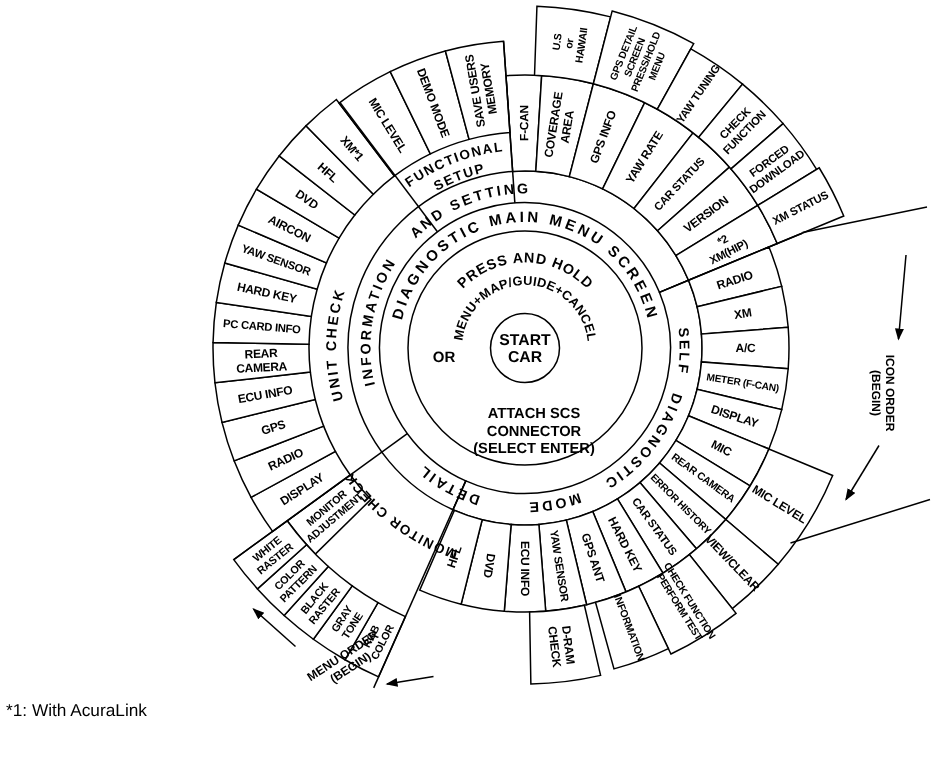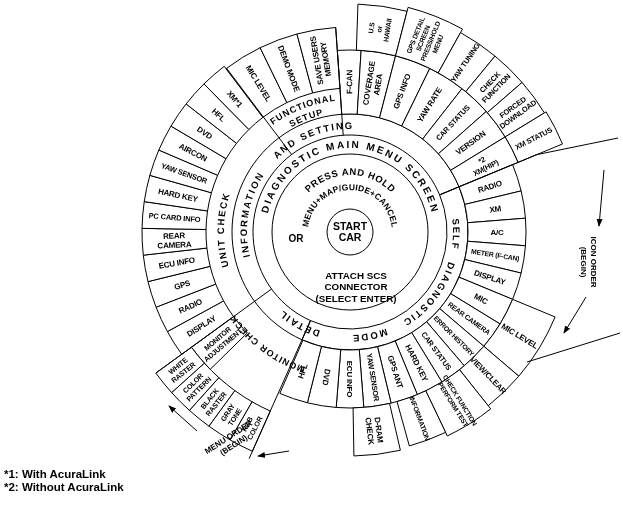--- a/index.html
+++ b/index.html
@@ -1,19 +1,19 @@
 <!DOCTYPE html>
 <html><head>
 <meta charset="utf-8">
 <style>
   html,body{margin:0;padding:0;background:#fff;}
   .stage{position:relative;width:623px;height:513px;background:#ffffff;overflow:hidden;
          font-family:"Liberation Sans",sans-serif;}
   svg text{fill:#000;font-family:"Liberation Sans",sans-serif;font-weight:bold;}
-  .footnotes{position:absolute;left:4px;top:468px;font-size:11.5px;font-weight:bold;color:#000;line-height:13px;}
+  .footnotes{position:absolute;left:4px;top:468px;font-size:11.5px;font-weight:normal;color:#000;line-height:13px;}
 </style>
 </head>
 <body>
 
 <div class="stage">
   <svg id="wheel-svg" width="623" height="513" viewBox="0 0 623 513">
     <defs>
       <marker id="arr" markerWidth="9" markerHeight="8" refX="7" refY="3" orient="auto">
         <path d="M0,0 L8,3 L0,6 z" fill="#000"></path>
       </marker>
@@ -272,15 +272,14 @@
       <text transform="translate(231,441) rotate(-33)" text-anchor="middle" font-size="8"><tspan x="0" y="-1.9500000000000002">MENU ORDER</tspan><tspan x="0" y="7.55">(BEGIN)</tspan></text>
       <line x1="535" y1="155" x2="618" y2="138" stroke="#000" stroke-width="1"></line>
       <line x1="527" y1="362" x2="620" y2="333" stroke="#000" stroke-width="1"></line>
       <line x1="604" y1="170" x2="599" y2="226" stroke="#000" stroke-width="1" marker-end="url(#arr)"></line>
       <line x1="586" y1="297" x2="564" y2="333" stroke="#000" stroke-width="1" marker-end="url(#arr)"></line>
       <line x1="197" y1="431" x2="169" y2="406" stroke="#000" stroke-width="1" marker-end="url(#arr)"></line>
       <line x1="289" y1="451" x2="258" y2="456" stroke="#000" stroke-width="1" marker-end="url(#arr)"></line>
     </svg>
   <div class="footnotes">
     <div>*1: With AcuraLink</div>
-    <div>*2: Without AcuraLink</div>
   </div>
 </div>
 
 </body></html>

